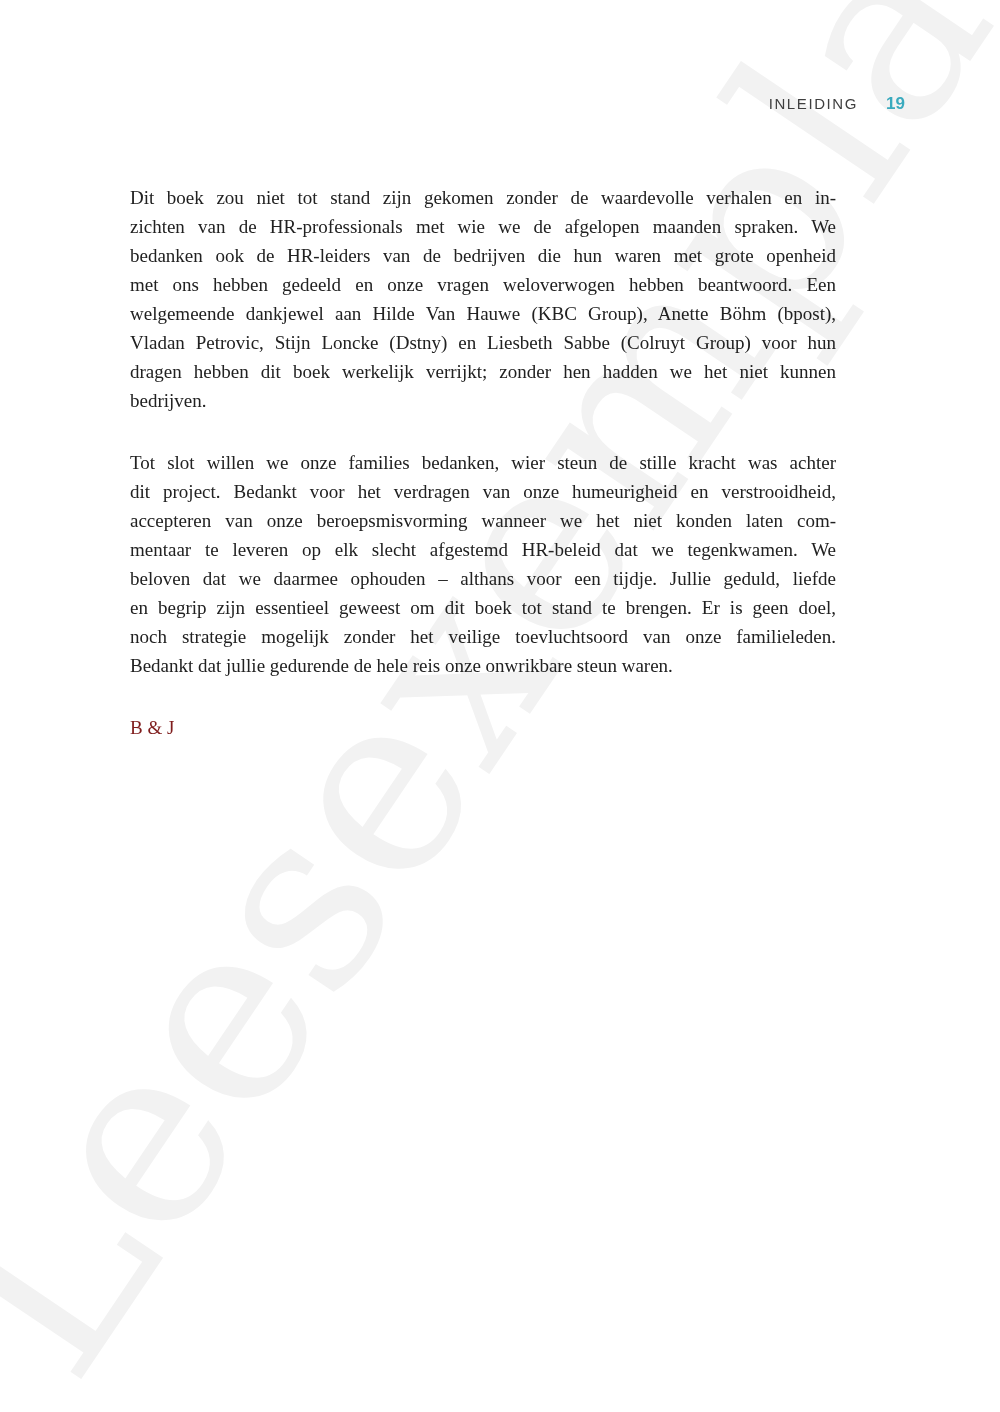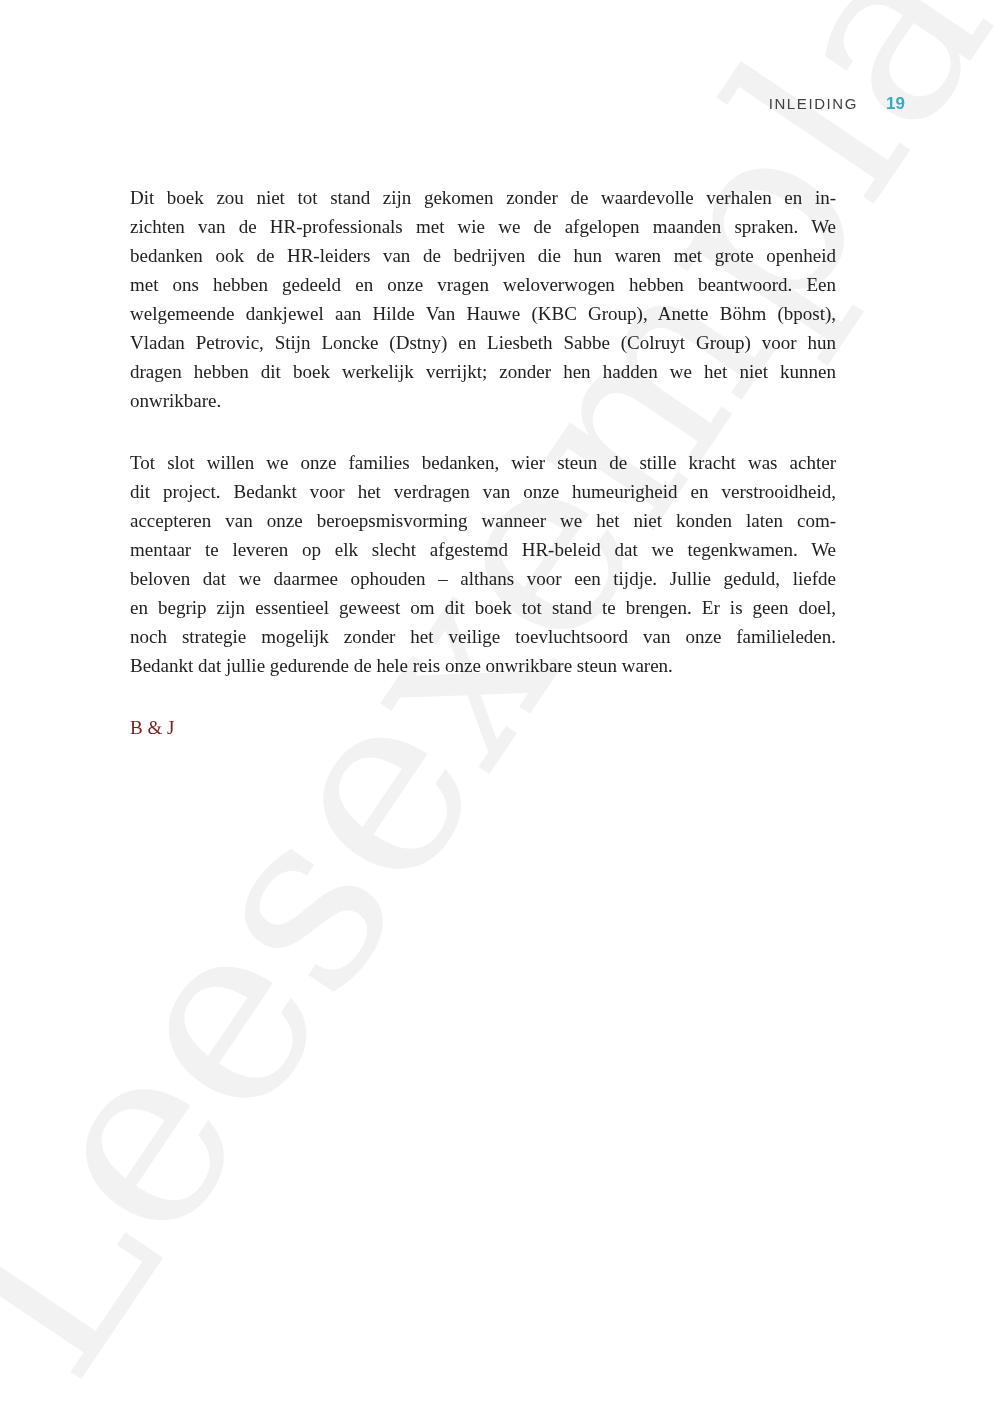--- a/index.html
+++ b/index.html
@@ -76,21 +76,21 @@
 
   <main class="bodytext">
     <div class="para">
         <div class="tline">Dit boek zou niet tot stand zijn gekomen zonder de waardevolle verhalen en in-</div>
         <div class="tline">zichten van de HR-professionals met wie we de afgelopen maanden spraken. We</div>
         <div class="tline">bedanken ook de HR-leiders van de bedrijven die hun waren met grote openheid</div>
         <div class="tline">met ons hebben gedeeld en onze vragen weloverwogen hebben beantwoord. Een</div>
         <div class="tline">welgemeende dankjewel aan Hilde Van Hauwe (KBC Group), Anette Böhm (bpost),</div>
         <div class="tline">Vladan Petrovic, Stijn Loncke (Dstny) en Liesbeth Sabbe (Colruyt Group) voor hun</div>
         <div class="tline">dragen hebben dit boek werkelijk verrijkt; zonder hen hadden we het niet kunnen</div>
-        <div class="tline tline-last">onwrikbare.</div>
+        <div class="tline tline-last">bedrijven.</div>
       </div>
     <div class="para">
         <div class="tline">Tot slot willen we onze families bedanken, wier steun de stille kracht was achter</div>
         <div class="tline">dit project. Bedankt voor het verdragen van onze humeurigheid en verstrooidheid,</div>
         <div class="tline">accepteren van onze beroepsmisvorming wanneer we het niet konden laten com-</div>
         <div class="tline">mentaar te leveren op elk slecht afgestemd HR-beleid dat we tegenkwamen. We</div>
         <div class="tline">beloven dat we daarmee ophouden – althans voor een tijdje. Jullie geduld, liefde</div>
         <div class="tline">en begrip zijn essentieel geweest om dit boek tot stand te brengen. Er is geen doel,</div>
         <div class="tline">noch strategie mogelijk zonder het veilige toevluchtsoord van onze familieleden.</div>
         <div class="tline tline-last">Bedankt dat jullie gedurende de hele reis onze onwrikbare steun waren.</div>

